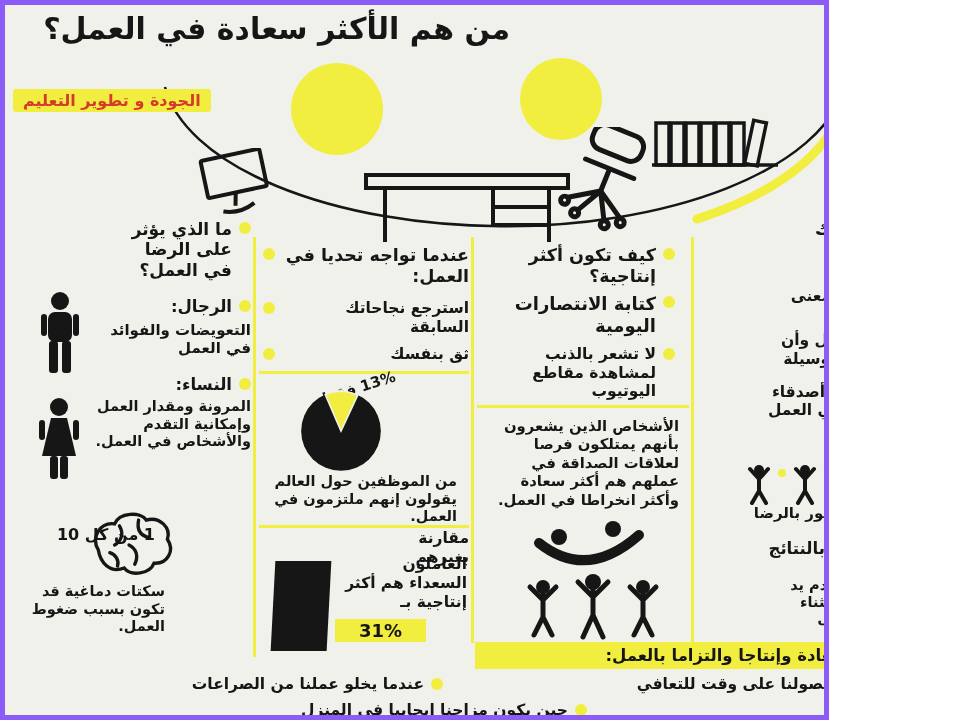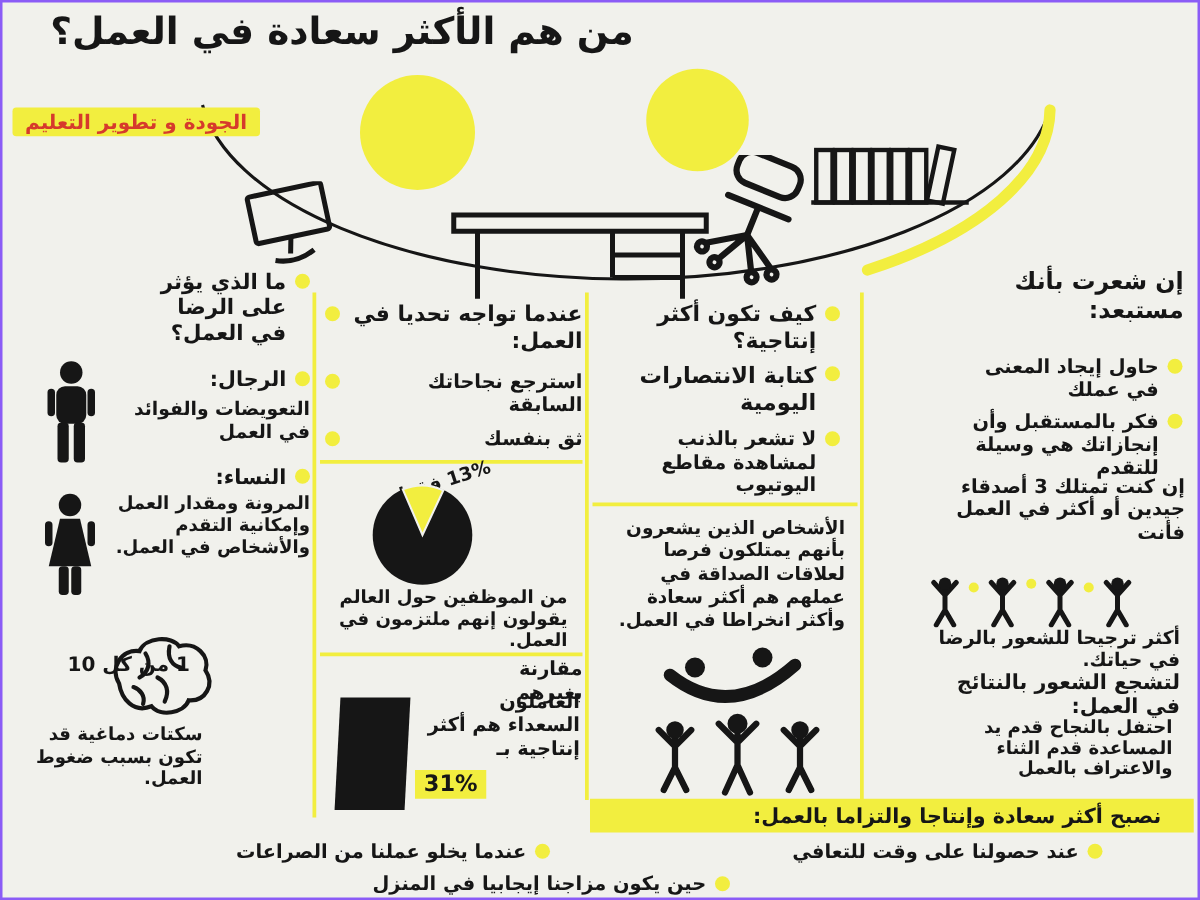--- a/index.html
+++ b/index.html
@@ -4,40 +4,40 @@
 <style>
   :root{
     --accent:#f2ee3f;
     --ink:#161616;
     --bg:#f1f1ec;
     --red:#d63a2c;
   }
   *{margin:0;padding:0;box-sizing:border-box}
   body{background:#ffffff;font-family:"DejaVu Sans",sans-serif}
   .stage{
-    position:relative;width:960px;height:720px;background:var(--bg);
-    overflow:hidden;direction:rtl;color:var(--ink);border:2px solid #8b5cf6;
+    position:relative;width:829px;height:720px;background:var(--bg);
+    overflow:hidden;direction:rtl;color:var(--ink);border:5px solid #8b5cf6;
   }
   .abs{position:absolute}
   .circle{border-radius:50%;background:var(--accent)}
   .dot{width:12px;height:12px;border-radius:50%;background:var(--accent);flex:0 0 auto;margin-top:3px}
   .tip{display:flex;gap:7px;align-items:flex-start;font-weight:bold;line-height:1.2;text-align:right}
   .tip .tx{flex:1}
   .tip-left{flex-direction:row-reverse}
   .t{font-weight:bold;line-height:1.22}
   .center{}
   .right{text-align:right}
   .title{font-weight:900;font-size:30px;text-align:center;white-space:nowrap;letter-spacing:-1px}
   .watermark{
     background:var(--accent);color:var(--red);font-weight:900;font-size:16px;
     padding:2px 10px;border-radius:3px;white-space:nowrap
   }
   .sep{background:var(--accent)}
   .bar{background:var(--ink);transform:skewX(-3deg)}
-  .badge{background:var(--accent);font-weight:900;font-size:18px;padding:1px 7px;display:inline-block}
+  .badge{background:var(--accent);font-weight:900;font-size:18px;padding:1px 24px;display:inline-block}
   .banner{
     background:var(--accent);font-weight:bold;font-size:16.5px;
     line-height:27px;padding:0 26px;text-align:right;white-space:nowrap
   }
   .rot{transform:rotate(-18deg);transform-origin:center;white-space:nowrap;font-weight:bold}
   svg{color:var(--ink);display:block}
   .accent-fill{fill:var(--accent)}
   .accent-stroke{stroke:var(--accent)}
 </style>
 </head>

